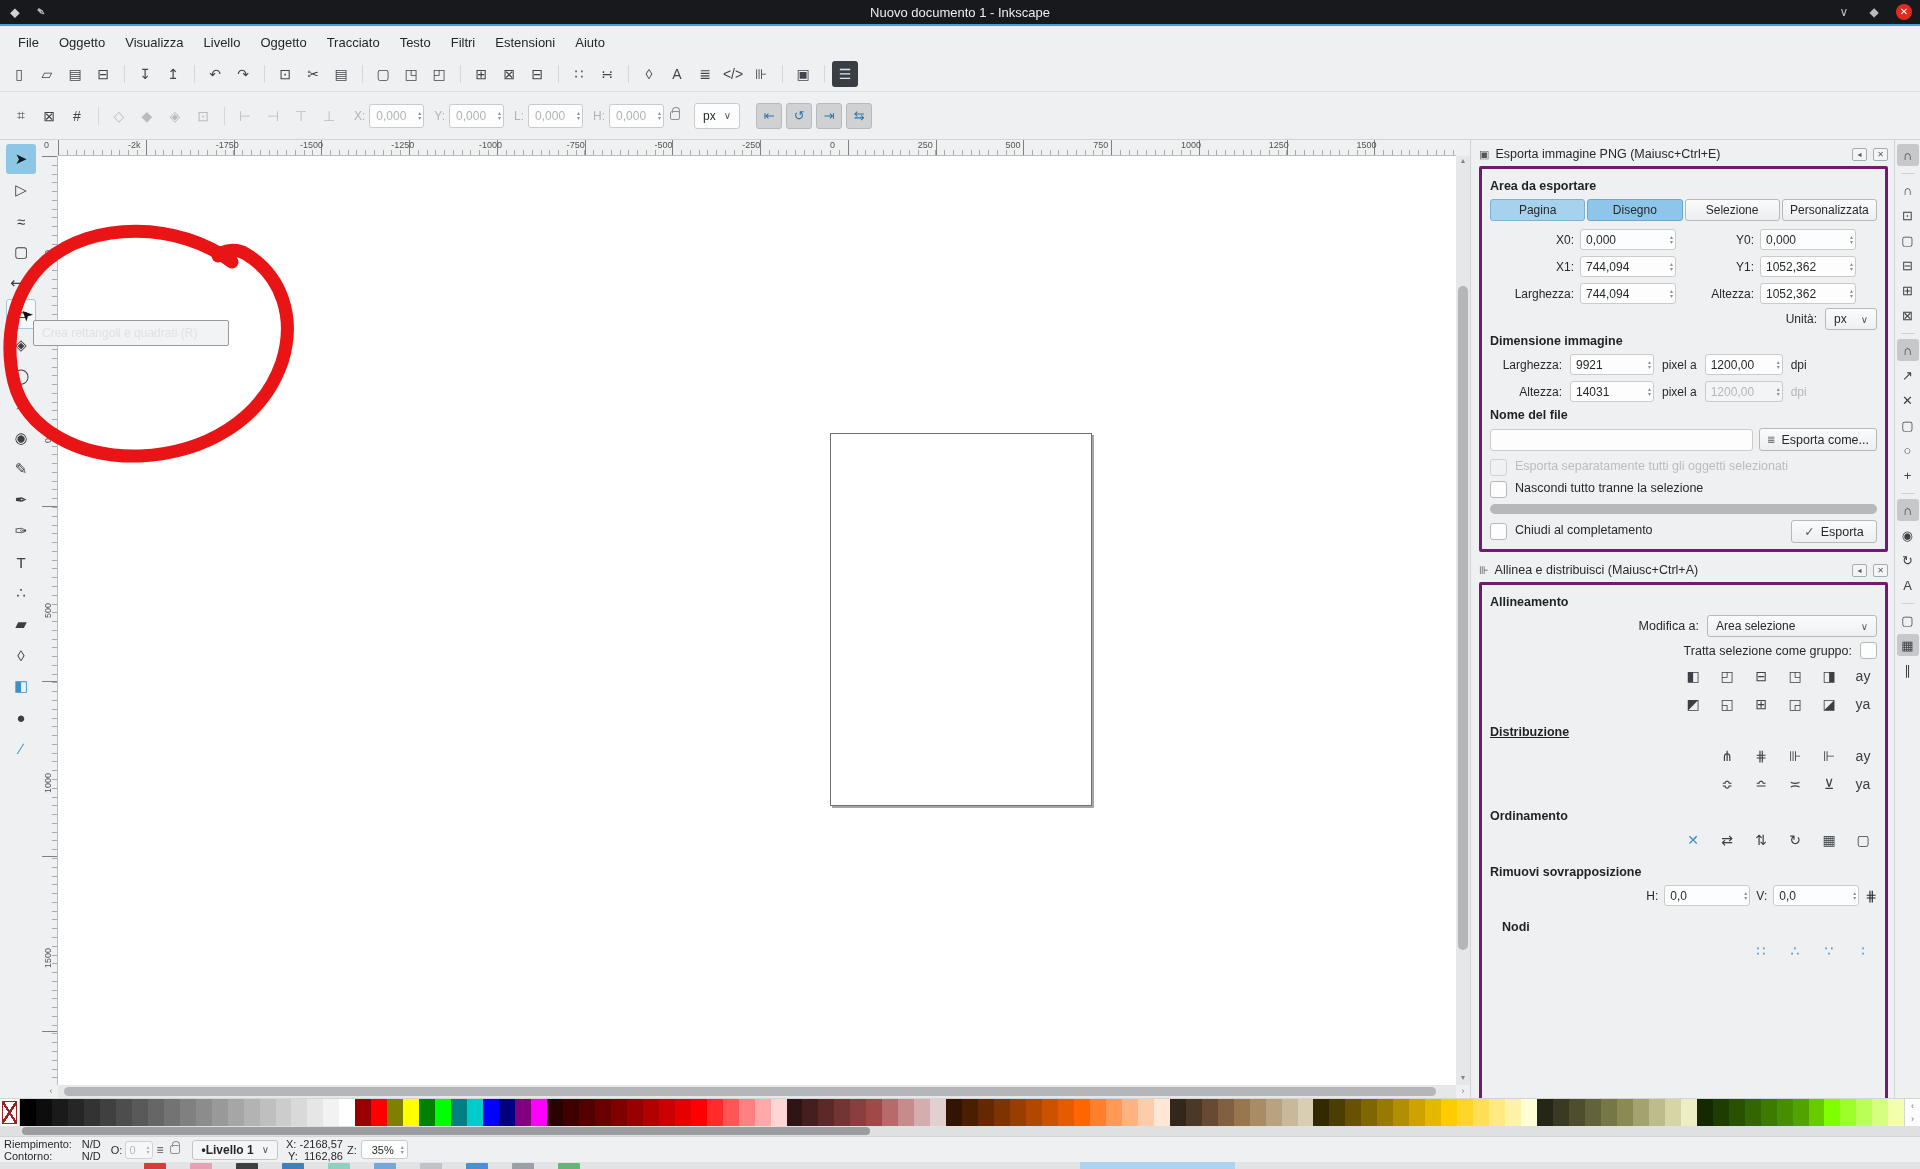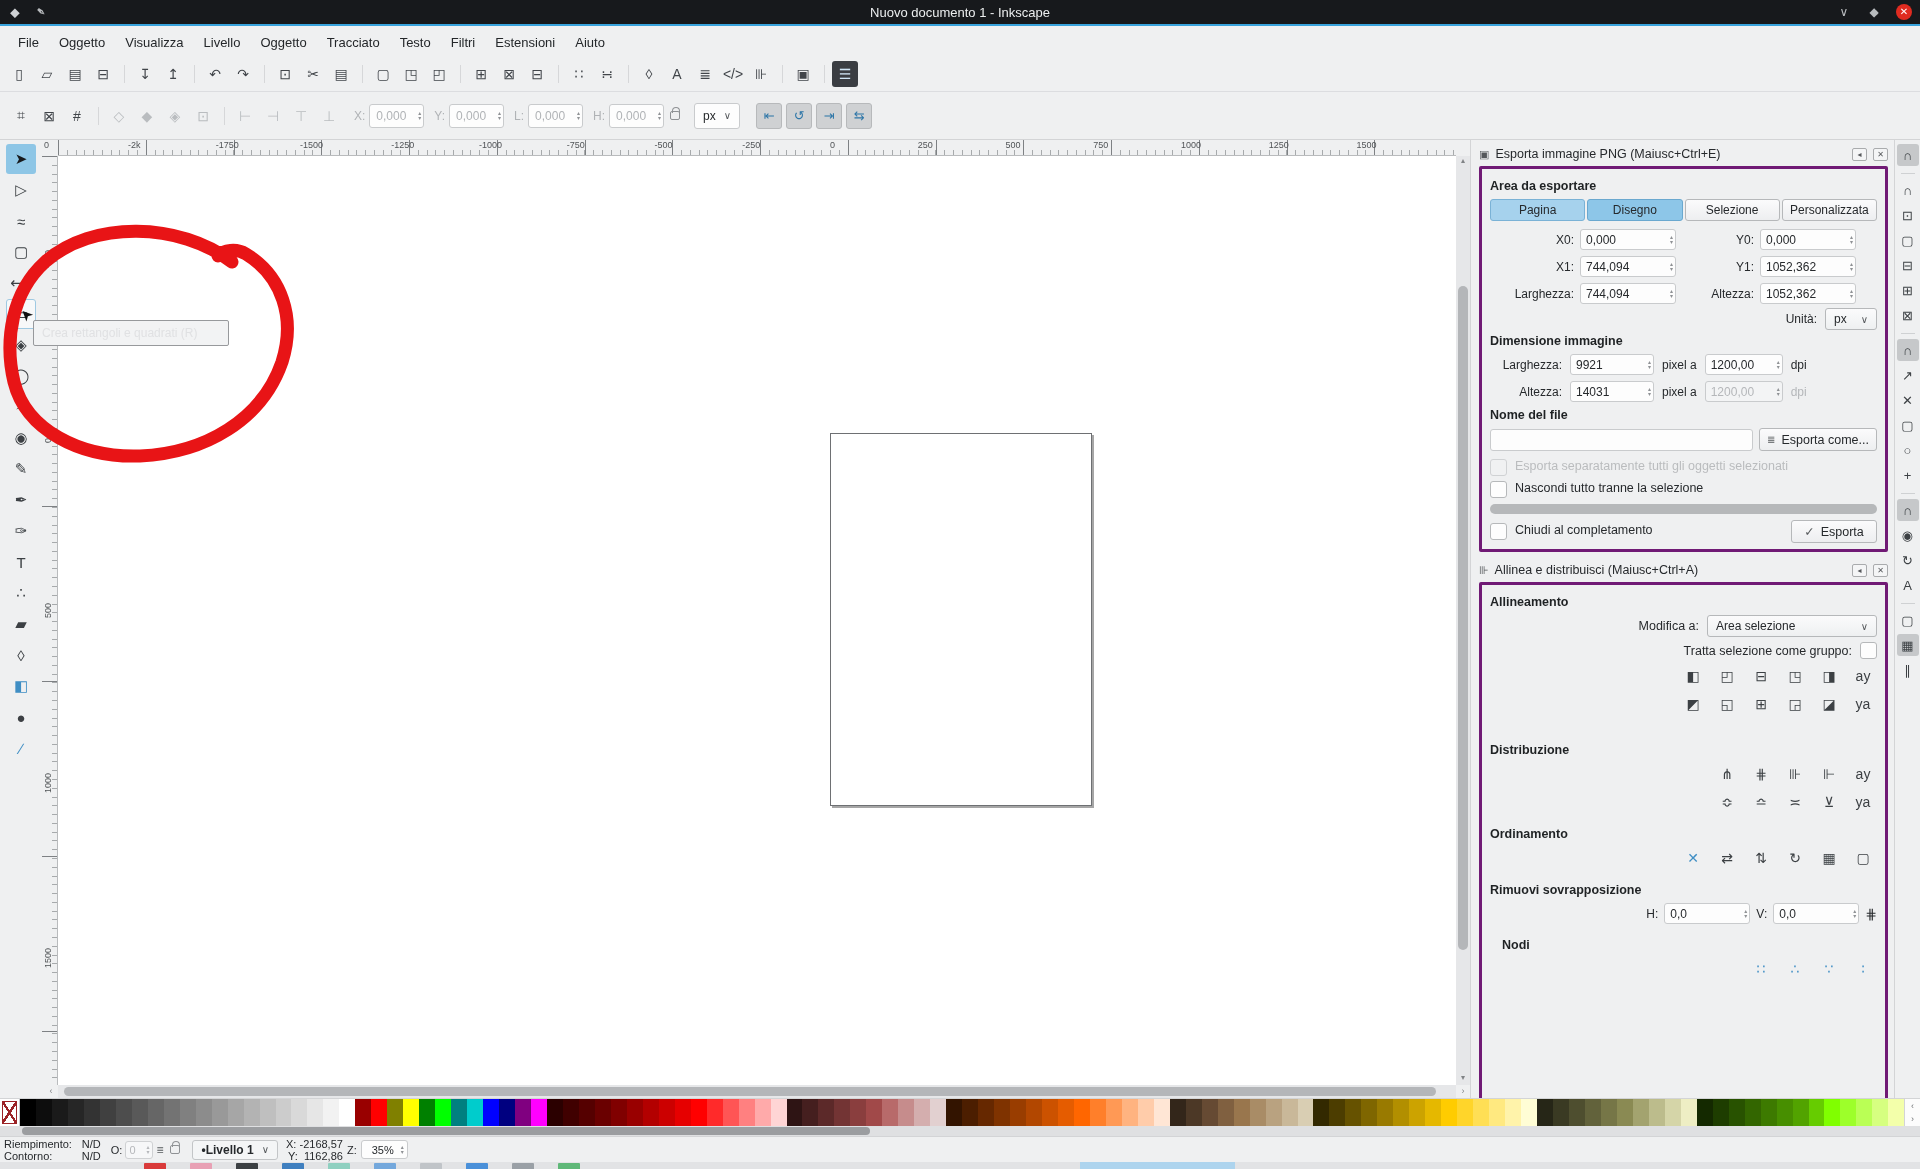--- a/index.html
+++ b/index.html
@@ -492,21 +492,21 @@
           <span class="ai">ay</span>
         </div>
       <div class="icon-row">
           <span class="ai">◩</span>
           <span class="ai">◱</span>
           <span class="ai">⊞</span>
           <span class="ai">◲</span>
           <span class="ai">◪</span>
           <span class="ai">ya</span>
         </div>
-      <div class="sec-h" style="margin-top:28px;">Distribuzione</div>
+      <div class="sec-h" style="margin-top:10px;text-decoration:underline;">Distribuzione</div>
       <div class="icon-row">
           <span class="ai">⋔</span>
           <span class="ai">⋕</span>
           <span class="ai">⊪</span>
           <span class="ai">⊩</span>
           <span class="ai">ay</span>
         </div>
       <div class="icon-row">
           <span class="ai">≎</span>
           <span class="ai">≏</span>

